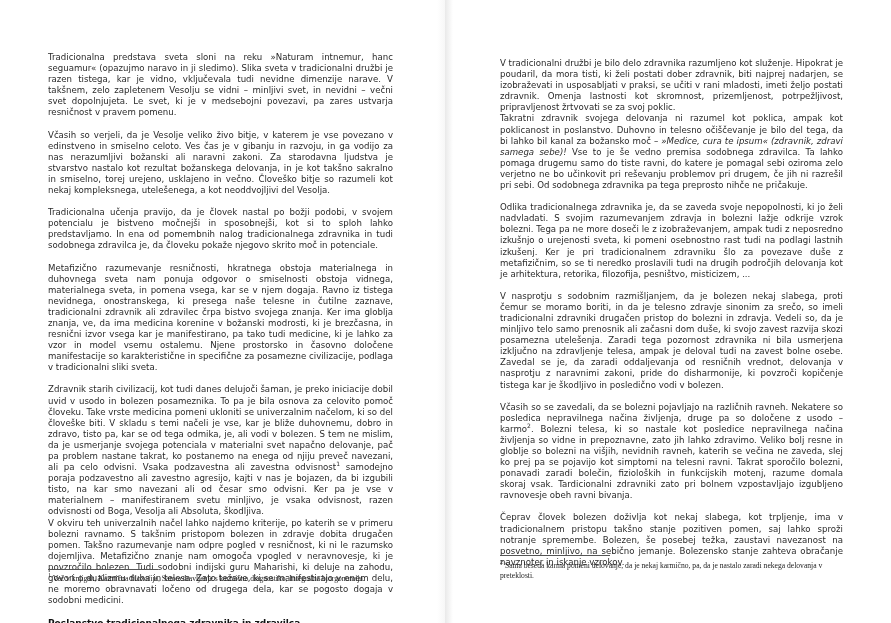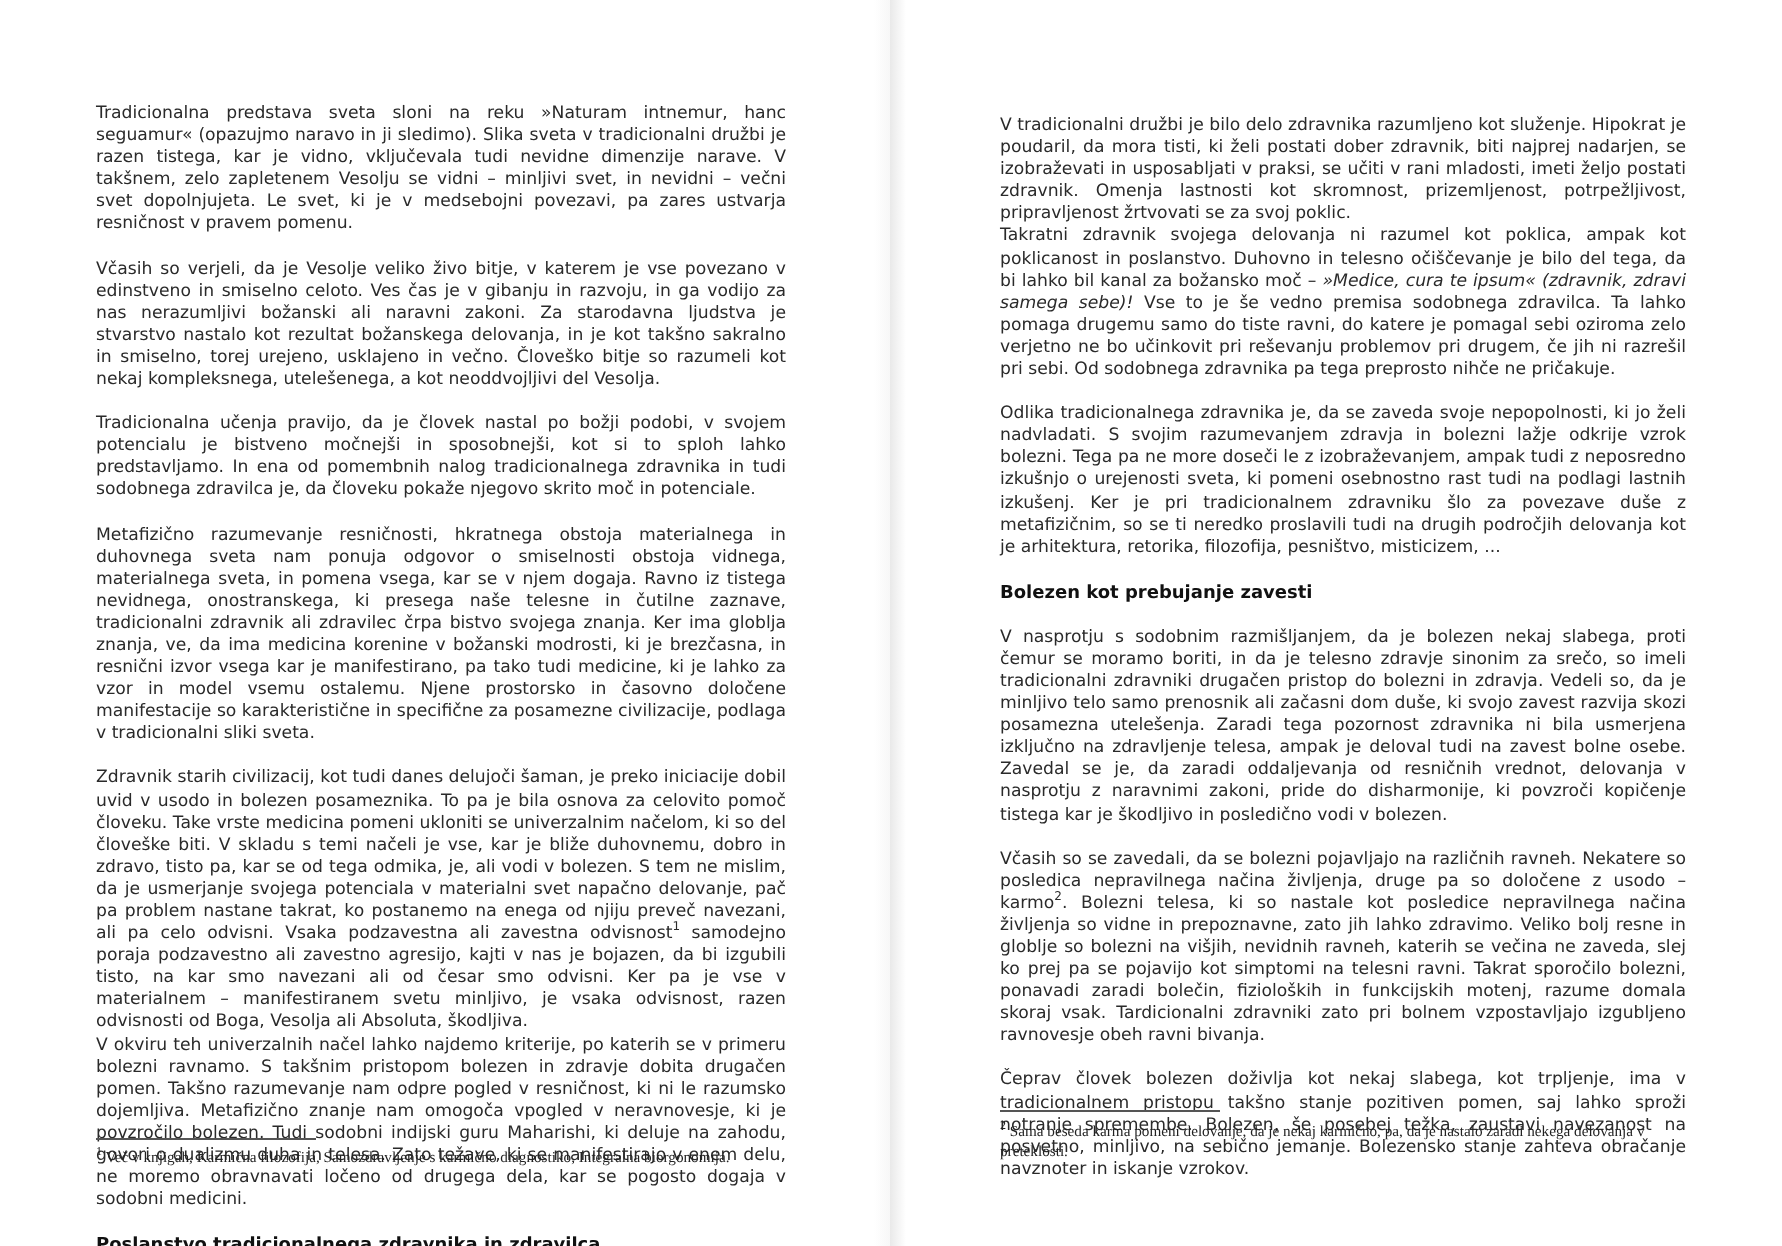--- a/index.html
+++ b/index.html
@@ -40,21 +40,20 @@
   <div class="footnote" style="left:48px; top:574px; width:360px;"><sup>1</sup> <span>Več v knjigah, Karmična filozofija, Samozdravljenje s karmično diagnostiko, Integralna biorgonomija.</span></div>
 </div>
 
 <div class="page-left-edge"></div>
 
 <div class="page page-right">
   <div class="text text-right">
     <p class="tight">V tradicionalni družbi je bilo delo zdravnika razumljeno kot služenje. Hipokrat je poudaril, da mora tisti, ki želi postati dober zdravnik, biti najprej nadarjen, se izobraževati in usposabljati v praksi, se učiti v rani mladosti, imeti željo postati zdravnik. Omenja lastnosti kot skromnost, prizemljenost, potrpežljivost, pripravljenost žrtvovati se za svoj poklic.</p>
     <p><span>Takratni zdravnik svojega delovanja ni razumel kot poklica, ampak kot poklicanost in poslanstvo. Duhovno in telesno očiščevanje je bilo del tega, da bi lahko bil kanal za božansko moč – </span><em>»Medice, cura te ipsum« (zdravnik, zdravi samega sebe)!</em><span> Vse to je še vedno premisa sodobnega zdravilca. Ta lahko pomaga drugemu samo do tiste ravni, do katere je pomagal sebi oziroma zelo verjetno ne bo učinkovit pri reševanju problemov pri drugem, če jih ni razrešil pri sebi. Od sodobnega zdravnika pa tega preprosto nihče ne pričakuje.</span></p>
     <p>Odlika tradicionalnega zdravnika je, da se zaveda svoje nepopolnosti, ki jo želi nadvladati. S svojim razumevanjem zdravja in bolezni lažje odkrije vzrok bolezni. Tega pa ne more doseči le z izobraževanjem, ampak tudi z neposredno izkušnjo o urejenosti sveta, ki pomeni osebnostno rast tudi na podlagi lastnih izkušenj. Ker je pri tradicionalnem zdravniku šlo za povezave duše z metafizičnim, so se ti neredko proslavili tudi na drugih področjih delovanja kot je arhitektura, retorika, filozofija, pesništvo, misticizem, ...</p>
-    <h2>Bolezen kot prebujanje zavesti</h2>
     <p>V nasprotju s sodobnim razmišljanjem, da je bolezen nekaj slabega, proti čemur se moramo boriti, in da je telesno zdravje sinonim za srečo, so imeli tradicionalni zdravniki drugačen pristop do bolezni in zdravja. Vedeli so, da je minljivo telo samo prenosnik ali začasni dom duše, ki svojo zavest razvija skozi posamezna utelešenja. Zaradi tega pozornost zdravnika ni bila usmerjena izključno na zdravljenje telesa, ampak je deloval tudi na zavest bolne osebe. Zavedal se je, da zaradi oddaljevanja od resničnih vrednot, delovanja v nasprotju z naravnimi zakoni, pride do disharmonije, ki povzroči kopičenje tistega kar je škodljivo in posledično vodi v bolezen.</p>
     <p><span>Včasih so se zavedali, da se bolezni pojavljajo na različnih ravneh. Nekatere so posledica nepravilnega načina življenja, druge pa so določene z usodo – karmo</span><sup>2</sup><span>. Bolezni telesa, ki so nastale kot posledice nepravilnega načina življenja so vidne in prepoznavne, zato jih lahko zdravimo. Veliko bolj resne in globlje so bolezni na višjih, nevidnih ravneh, katerih se večina ne zaveda, slej ko prej pa se pojavijo kot simptomi na telesni ravni. Takrat sporočilo bolezni, ponavadi zaradi bolečin, fizioloških in funkcijskih motenj, razume domala skoraj vsak. Tardicionalni zdravniki zato pri bolnem vzpostavljajo izgubljeno ravnovesje obeh ravni bivanja.</span></p>
     <p>Čeprav človek bolezen doživlja kot nekaj slabega, kot trpljenje, ima v tradicionalnem pristopu takšno stanje pozitiven pomen, saj lahko sproži notranje spremembe. Bolezen, še posebej težka, zaustavi navezanost na posvetno, minljivo, na sebično jemanje. Bolezensko stanje zahteva obračanje navznoter in iskanje vzrokov.</p>
   </div>
   <div class="footnote-rule" style="left:55px; top:555px;"></div>
   <div class="footnote" style="left:55px; top:561px; width:330px;"><sup>2</sup> <span>Sama beseda karma pomeni delovanje, da je nekaj karmično, pa, da je nastalo zaradi nekega delovanja v preteklosti.</span></div>
 </div>
 
 <div class="gutter"></div>
 

